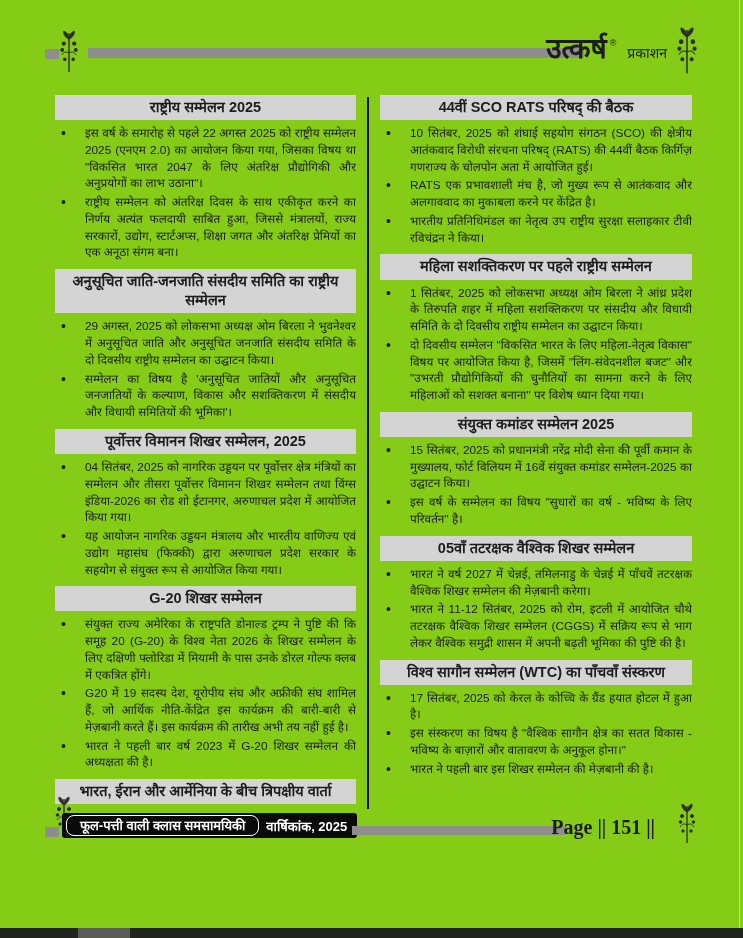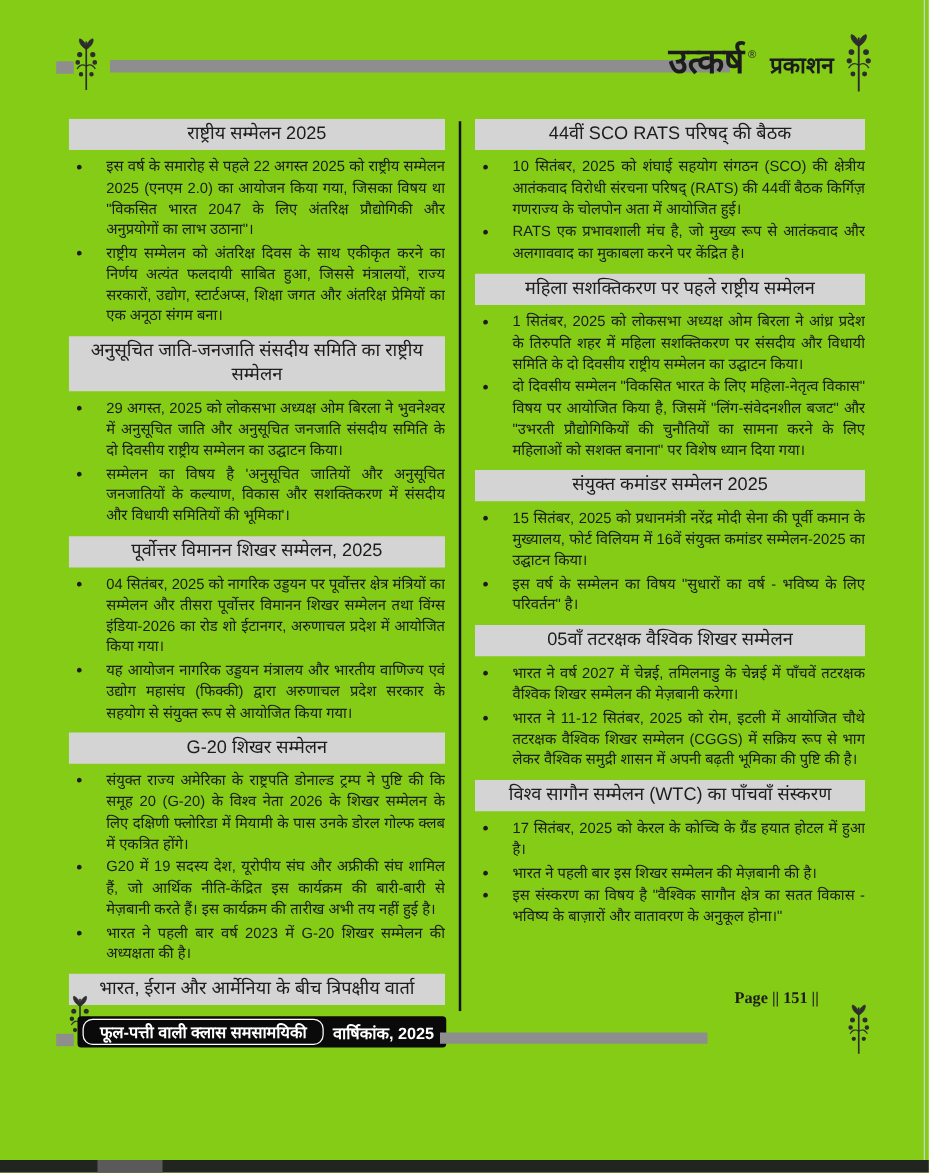--- a/index.html
+++ b/index.html
@@ -13,32 +13,32 @@
 
   
   .header-square{position:absolute;left:45px;top:49px;width:14px;height:10px;background:#8e8e8e;}
   .header-bar{position:absolute;left:88px;top:48px;width:496px;height:10px;background:#8e8e8e;}
   .ornament{position:absolute;}
   .orn-header-left{left:56px;top:30px;}
   .orn-header-right{right:42px;top:26px;}
   .logo{position:absolute;right:76px;top:28px;display:flex;align-items:baseline;gap:7px;white-space:nowrap;}
   .logo-main{font-size:28px;font-weight:bold;letter-spacing:0;}
   .logo-reg{font-size:9px;position:relative;top:-12px;left:-4px;}
-  .logo-sub{font-size:18px;font-weight:bold;}
+  .logo-sub{font-size:14px;font-weight:normal;}
 
   
   .main{position:absolute;left:55px;top:95px;width:637px;height:714px;display:flex;overflow:hidden;}
   .col{overflow:hidden;}
   .col-left{width:301px;}
   .col-divider{width:2px;background:#141414;margin:2px 11px 0 11px;}
   .col-right{flex:1;}
 
   .section{margin-bottom:8px;}
   .section-title{
-    background:#d4d4d4;text-align:center;font-weight:normal;
+    background:#d4d4d4;text-align:center;font-weight:bold;
     font-size:14.5px;line-height:1.32;padding:3px 8px;margin:0 0 5px 0;
   }
   ul.bullets{list-style:none;margin:0;padding:0;}
   li.bullet{
     position:relative;padding-left:30px;font-size:11.8px;line-height:1.42;
     text-align:justify;margin-bottom:2px;
   }
   li.bullet::before{content:"\2022";position:absolute;left:6px;top:-1px;font-size:14px;}
 
   
@@ -48,22 +48,22 @@
     position:absolute;left:62px;top:813px;height:25px;background:#0a0a0a;color:#fff;
     display:flex;align-items:center;gap:7px;padding:0 10px 0 4px;border-radius:3px;
   }
   .badge-box{
     border:1.5px solid #fff;border-radius:8px;padding:0 13px;
     font-weight:bold;font-size:13px;line-height:19px;white-space:nowrap;
   }
   .badge-year{font-weight:bold;font-size:13px;white-space:nowrap;}
   .footer-bar{position:absolute;left:352px;top:826px;width:214px;height:9px;background:#8e8e8e;}
   .page-num{
-    position:absolute;right:88px;top:790px;
-    font-family:"Liberation Serif","DejaVu Serif",serif;font-weight:bold;font-size:13px;
+    position:absolute;right:88px;top:816px;
+    font-family:"Liberation Serif","DejaVu Serif",serif;font-weight:bold;font-size:20px;
   }
   .orn-footer-right{right:44px;top:803px;}
 
   
   .bottom-bar{position:absolute;left:0;bottom:0;width:743px;height:10px;background:#22251f;}
   .bottom-thumb{position:absolute;left:78px;top:0;width:52px;height:10px;background:#5a5a5a;}
   .right-edge{position:absolute;right:3px;top:0;width:1px;height:938px;background:#cfcfcf;}
 </style>
 </head>
 <body>
@@ -146,20 +146,21 @@
 
   </section>
 </div>
     <div class="col-divider"></div>
     <div class="col col-right" id="col-right">
   <section class="section">
     <h2 class="section-title">44वीं SCO RATS परिषद् की बैठक</h2>
     <ul class="bullets">
             <li class="bullet">10 सितंबर, 2025 को शंघाई सहयोग संगठन (SCO) की क्षेत्रीय आतंकवाद विरोधी संरचना परिषद् (RATS) की 44वीं बैठक किर्गिज़ गणराज्य के चोलपोन अता में आयोजित हुई।</li>
             <li class="bullet">RATS एक प्रभावशाली मंच है, जो मुख्य रूप से आतंकवाद और अलगाववाद का मुकाबला करने पर केंद्रित है।</li>
+            <li class="bullet">भारतीय प्रतिनिधिमंडल का नेतृत्व उप राष्ट्रीय सुरक्षा सलाहकार टीवी रविचंद्रन ने किया।</li>
           </ul>
   </section>
 
   <section class="section">
     <h2 class="section-title">महिला सशक्तिकरण पर पहले राष्ट्रीय सम्मेलन</h2>
     <ul class="bullets">
             <li class="bullet">1 सितंबर, 2025 को लोकसभा अध्यक्ष ओम बिरला ने आंध्र प्रदेश के तिरुपति शहर में महिला सशक्तिकरण पर संसदीय और विधायी समिति के दो दिवसीय राष्ट्रीय सम्मेलन का उद्घाटन किया।</li>
             <li class="bullet">दो दिवसीय सम्मेलन "विकसित भारत के लिए महिला-नेतृत्व विकास" विषय पर आयोजित किया है, जिसमें "लिंग-संवेदनशील बजट" और "उभरती प्रौद्योगिकियों की चुनौतियों का सामना करने के लिए महिलाओं को सशक्त बनाना" पर विशेष ध्यान दिया गया।</li>
           </ul>
   </section>
@@ -177,22 +178,22 @@
     <ul class="bullets">
             <li class="bullet">भारत ने वर्ष 2027 में चेन्नई, तमिलनाडु के चेन्नई में पाँचवें तटरक्षक वैश्विक शिखर सम्मेलन की मेज़बानी करेगा।</li>
             <li class="bullet">भारत ने 11-12 सितंबर, 2025 को रोम, इटली में आयोजित चौथे तटरक्षक वैश्विक शिखर सम्मेलन (CGGS) में सक्रिय रूप से भाग लेकर वैश्विक समुद्री शासन में अपनी बढ़ती भूमिका की पुष्टि की है।</li>
           </ul>
   </section>
 
   <section class="section">
     <h2 class="section-title">विश्व सागौन सम्मेलन (WTC) का पाँचवाँ संस्करण</h2>
     <ul class="bullets">
             <li class="bullet">17 सितंबर, 2025 को केरल के कोच्चि के ग्रैंड हयात होटल में हुआ है।</li>
+            <li class="bullet">इस संस्करण का विषय है "वैश्विक सागौन क्षेत्र का सतत विकास - भविष्य के बाज़ारों और वातावरण के अनुकूल होना।"</li>
             <li class="bullet">भारत ने पहली बार इस शिखर सम्मेलन की मेज़बानी की है।</li>
-            <li class="bullet">इस संस्करण का विषय है "वैश्विक सागौन क्षेत्र का सतत विकास - भविष्य के बाज़ारों और वातावरण के अनुकूल होना।"</li>
           </ul>
   </section>
 
 </div>
   </div>
 
   <span class="ornament orn-footer-left">
     <svg width="24" height="42" viewBox="0 0 24 42">
         <use href="#sprig"></use>
       </svg>

